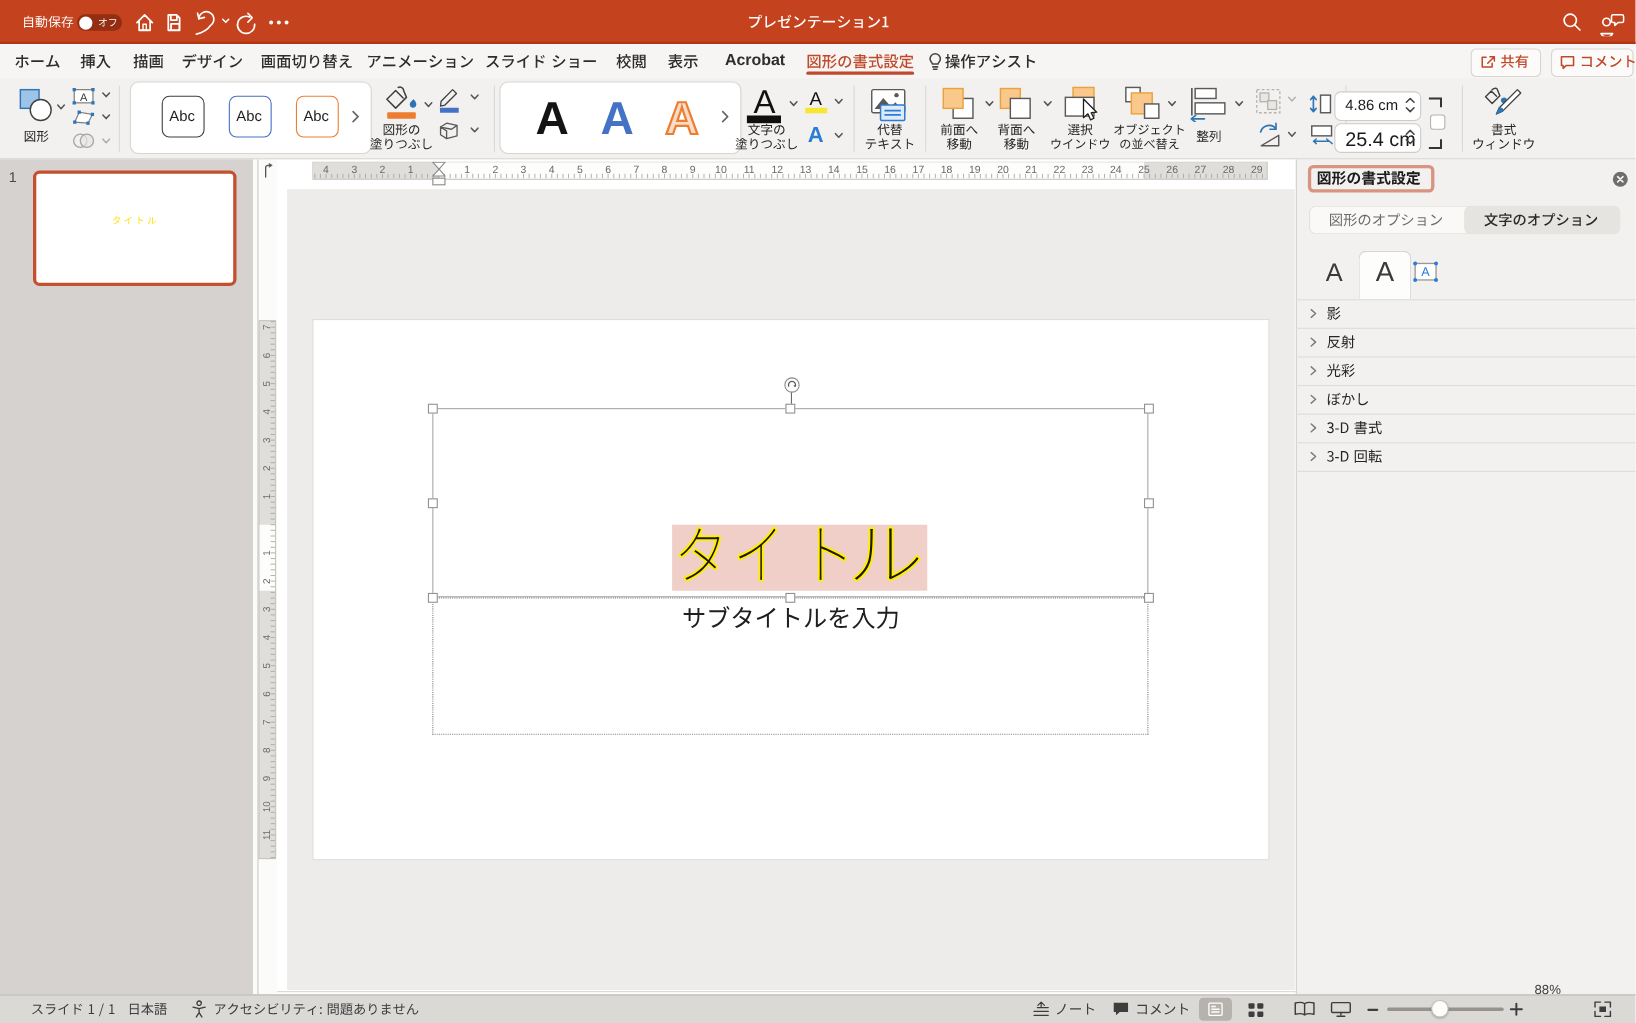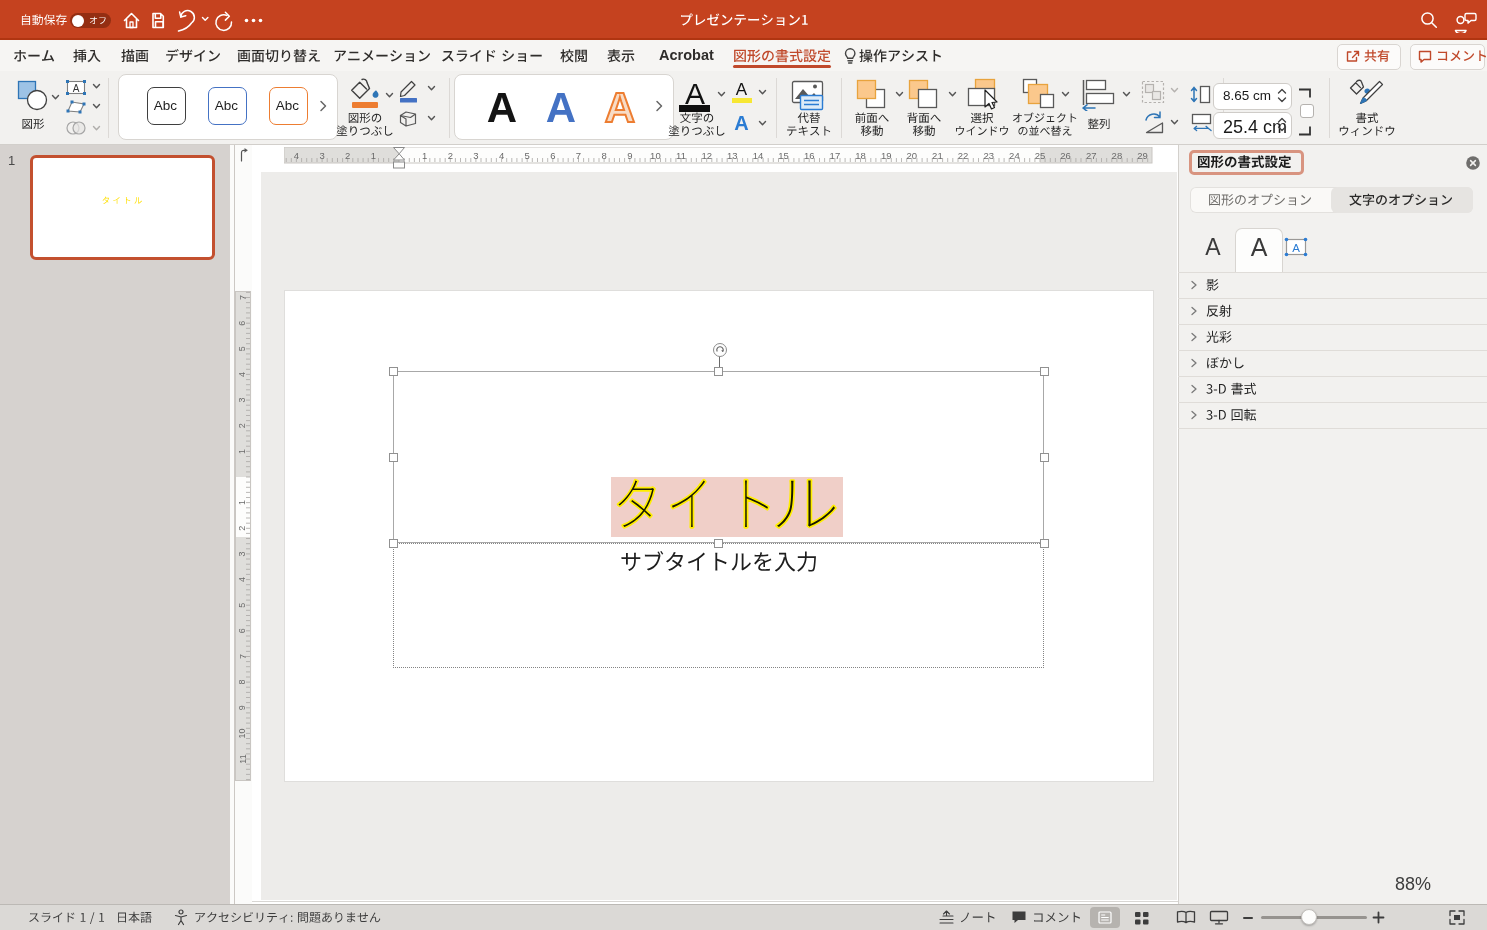--- a/index.html
+++ b/index.html
@@ -223,21 +223,21 @@
     </g>
 <rect x="10.5" y="2.5" width="9" height="16" fill="#fff" stroke="#595959" stroke-width="1.3"></rect>
 <g transform="translate(0,30)">
 <rect x="2.5" y="0.5" width="18" height="9" fill="#fff" stroke="#595959" stroke-width="1.3"></rect>
 <g fill="none" stroke="#2e75b6" stroke-width="1.5" stroke-linecap="round">
         <path d="M3 14.5 h17 M3 14.5 l3 -2.5 M3 14.5 l3 2.5 M20 14.5 l-3 -2.5 M20 14.5 l3 2.5" transform="scale(0.85) translate(1.8,2.5)"></path>
       </g>
 </g>
 </svg>
 <div style="position:absolute;left:1213px;top:83px;width:77px;height:25px;background:#fff;border:1px solid #cfccc8;border-radius:6px"></div>
-<div class="lat" style="left:1223px;top:88px;font-size:13.5px;color:#1a1a1a">8.65 cm</div>
+<div class="lat" style="left:1223px;top:88px;font-size:13.5px;color:#1a1a1a">4.86 cm</div>
 <svg style="position:absolute;left:1276px;top:87px" width="12" height="17" viewBox="0 0 12 17" fill="none" stroke="#444" stroke-width="1.4" stroke-linecap="round" stroke-linejoin="round">
 <path d="M2.5 6 L6 2.5 L9.5 6 M2.5 11 L6 14.5 L9.5 11"></path>
   </svg>
 <div style="position:absolute;left:1213px;top:112px;width:77px;height:25px;background:#fff;border:1px solid #cfccc8;border-radius:6px"></div>
 <div class="lat" style="left:1223px;top:117px;font-size:18px;color:#1a1a1a">25.4 cm</div>
 <svg style="position:absolute;left:1276px;top:116px" width="12" height="17" viewBox="0 0 12 17" fill="none" stroke="#444" stroke-width="1.4" stroke-linecap="round" stroke-linejoin="round">
 <path d="M2.5 6 L6 2.5 L9.5 6 M2.5 11 L6 14.5 L9.5 11"></path>
   </svg>
 <svg style="position:absolute;left:1296px;top:86px" width="18" height="52" viewBox="0 0 18 52" fill="none" stroke="#333" stroke-width="1.8">
 <path d="M3 3.5 h11 v8"></path>
@@ -687,21 +687,21 @@
 <svg style="position:absolute;left:1209px;top:910px" width="20" height="15" viewBox="0 0 20 15" fill="none" stroke="#3d3d3d" stroke-width="1.3">
 <rect x="1.5" y="1.5" width="17" height="9" rx="1"></rect>
     <path d="M10 10.5 v2 M6.5 13.8 h7" stroke-linecap="round"></path>
 </svg>
 <div style="position:absolute;left:1243px;top:916.5px;width:10px;height:2px;background:#3d3d3d;border-radius:1px"></div>
 <div style="position:absolute;left:1261px;top:916px;width:106px;height:3px;background:#96938f;border-radius:2px"></div>
 <div style="position:absolute;left:1301px;top:909px;width:16px;height:16px;background:#fdfdfc;border:1px solid #c2bfbb;border-radius:50%;box-shadow:0 1px 2px rgba(0,0,0,0.25);box-sizing:border-box"></div>
 <svg style="position:absolute;left:1372px;top:911px" width="13" height="13" viewBox="0 0 13 13" stroke="#3d3d3d" stroke-width="1.8" stroke-linecap="round">
     <path d="M6.5 1.5 v10 M1.5 6.5 h10"></path>
   </svg>
-<div class="lat" style="left:1395px;top:874px;font-size:18px;color:#3d3d3d">88%</div>
+<div class="lat" style="left:1395px;top:893px;font-size:12px;color:#3d3d3d">88%</div>
 <svg style="position:absolute;left:1448px;top:909px" width="18" height="17" viewBox="0 0 18 17" fill="none" stroke="#3d3d3d" stroke-width="1.3" stroke-linecap="round" stroke-linejoin="round">
 <path d="M7 2 H2 v4.5 M11 2 h5 v4.5 M2 10.5 V15 h5 M16 10.5 V15 h-5"></path>
     <rect x="6" y="6" width="6" height="5" fill="#3d3d3d" stroke="none"></rect>
 </svg>
 <svg style="position:absolute;left:0;top:0;pointer-events:none" width="1487" height="930" viewBox="0 0 1487 930">
     <path d="M22.8 19.4H29.1V21.1H22.8ZM22.8 18.5V16.8H29.1V18.5ZM22.8 21.9H29.1V23.7H22.8ZM25.4 14.3C25.3 14.7 25.1 15.4 24.9 15.9H21.9V25.2H22.8V24.5H29.1V25.1H30.1V15.9H25.8C26 15.5 26.2 14.9 26.4 14.4Z M39.5 14.5C39.5 15.4 39.5 16.2 39.5 17.1H38.1V17.9H39.5C39.4 20.1 39.1 22 38 23.4V23.4L35.7 23.6V22.7H38V22H35.7V21.3H38V17.8H35.7V17H38.2V16.3H35.7V15.4C36.5 15.4 37.3 15.2 38 15.1L37.5 14.4C36.3 14.7 34.2 14.9 32.4 15C32.5 15.2 32.6 15.5 32.6 15.7C33.3 15.6 34.1 15.6 34.9 15.5V16.3H32.3V17H34.9V17.8H32.6V21.3H34.9V22H32.6V22.7H34.9V23.7L32.3 24L32.4 24.7C33.7 24.6 35.6 24.4 37.4 24.2C37.2 24.3 37.1 24.4 36.9 24.6C37.1 24.7 37.4 25 37.5 25.2C39.6 23.6 40.2 21 40.3 17.9H42C41.9 22.2 41.7 23.8 41.5 24.1C41.4 24.3 41.2 24.3 41.1 24.3C40.8 24.3 40.3 24.3 39.7 24.2C39.9 24.5 40 24.8 40 25.1C40.5 25.1 41.1 25.1 41.4 25.1C41.8 25.1 42 25 42.2 24.6C42.6 24.1 42.7 22.5 42.9 17.5C42.9 17.4 42.9 17.1 42.9 17.1H40.4C40.4 16.2 40.4 15.4 40.4 14.5ZM33.4 19.8H34.9V20.7H33.4ZM35.7 19.8H37.2V20.7H35.7ZM33.4 18.4H34.9V19.2H33.4ZM35.7 18.4H37.2V19.2H35.7Z M48.9 15.6H53.3V17.8H48.9ZM48.1 14.9V18.6H50.7V20.1H47.2V20.9H50.1C49.3 22.1 48.1 23.3 46.9 23.9C47.1 24.1 47.3 24.4 47.5 24.6C48.6 24 49.8 22.8 50.7 21.5V25.2H51.5V21.4C52.3 22.7 53.5 24 54.6 24.7C54.7 24.4 55 24.1 55.2 24C54 23.3 52.8 22.1 52.1 20.9H54.9V20.1H51.5V18.6H54.2V14.9ZM46.9 14.3C46.2 16.1 45.1 17.9 43.9 19C44 19.2 44.3 19.7 44.4 19.9C44.8 19.4 45.2 18.9 45.6 18.4V25.1H46.5V17.1C47 16.3 47.4 15.4 47.7 14.6Z M62.7 20V21.1H59.4V21.9H62.7V24.1C62.7 24.3 62.6 24.3 62.4 24.3C62.2 24.3 61.5 24.3 60.7 24.3C60.8 24.6 60.9 24.9 61 25.2C62 25.2 62.7 25.1 63 25C63.4 24.9 63.6 24.6 63.6 24.1V21.9H66.7V21.1H63.6V20.5C64.4 19.9 65.3 19.1 65.9 18.4L65.4 18L65.2 18H60.4V18.8H64.4C64 19.2 63.5 19.7 63 20ZM59.9 14.3C59.8 14.8 59.6 15.3 59.4 15.8H56.1V16.7H59.1C58.3 18.3 57.2 19.8 55.8 20.9C55.9 21.1 56.1 21.5 56.2 21.7C56.7 21.3 57.2 20.9 57.6 20.5V25.1H58.5V19.4C59.1 18.6 59.6 17.7 60.1 16.7H66.5V15.8H60.4C60.6 15.4 60.7 15 60.9 14.5Z" fill="#fff"></path>
     <path d="M89.8 22.4 90.3 23C91.9 22.2 93.5 20.7 94.2 19.7L94.3 22.9C94.3 23.2 94.2 23.3 93.9 23.3C93.6 23.3 93.1 23.2 92.7 23.2L92.7 23.9C93.2 23.9 93.7 24 94.2 24C94.7 24 95 23.7 95 23.2C95 22.1 94.9 20.3 94.9 19H96.3C96.6 19 96.9 19 97.1 19V18.2C96.9 18.3 96.6 18.3 96.3 18.3H94.9L94.9 17.4C94.9 17.2 94.9 16.9 94.9 16.7H94.1C94.1 16.9 94.2 17.1 94.2 17.4L94.2 18.3H90.9C90.7 18.3 90.4 18.3 90.1 18.2V19C90.4 19 90.6 19 91 19H93.9C93.2 20.1 91.6 21.6 89.8 22.4Z M105.7 17.7 105.2 17.4C105 17.4 104.9 17.4 104.7 17.4C104.3 17.4 100.7 17.4 100.2 17.4C99.9 17.4 99.6 17.4 99.3 17.4V18.2C99.5 18.2 99.8 18.1 100.2 18.1C100.7 18.1 104.3 18.1 104.8 18.1C104.7 19 104.3 20.2 103.6 21.1C102.9 22 101.9 22.8 100.1 23.2L100.7 23.9C102.4 23.4 103.5 22.6 104.3 21.5C105 20.6 105.4 19.1 105.6 18.2C105.7 18 105.7 17.9 105.7 17.7Z" fill="#fff"></path>
     <path d="M690.3 15C690.3 14.6 690.6 14.2 691.1 14.2C691.6 14.2 692 14.6 692 15C692 15.5 691.6 15.9 691.1 15.9C690.6 15.9 690.3 15.5 690.3 15ZM689.6 15C689.6 15.2 689.6 15.3 689.6 15.4C689.4 15.4 689.2 15.4 689 15.4C688.3 15.4 683.3 15.4 682.5 15.4C682 15.4 681.4 15.4 681 15.3V16.8C681.4 16.8 681.9 16.8 682.5 16.8C683.3 16.8 688.3 16.8 689.1 16.8C688.9 18 688.3 19.7 687.4 20.9C686.3 22.3 684.8 23.5 682.1 24.1L683.3 25.4C685.7 24.6 687.4 23.3 688.7 21.8C689.8 20.3 690.4 18.2 690.7 16.8L690.7 16.5C690.9 16.6 691 16.6 691.1 16.6C692 16.6 692.7 15.9 692.7 15C692.7 14.2 692 13.5 691.1 13.5C690.2 13.5 689.6 14.2 689.6 15Z M695.7 24.3 696.7 25.2C697 25 697.2 25 697.4 24.9C700.7 23.9 703.5 22.3 705.3 20.1L704.5 18.9C702.8 21 699.7 22.8 697.3 23.4C697.3 22.6 697.3 17.4 697.3 16C697.3 15.6 697.4 15.1 697.4 14.7H695.8C695.8 15 695.9 15.6 695.9 16C695.9 17.4 695.9 22.7 695.9 23.6C695.9 23.9 695.9 24.1 695.7 24.3Z M716.8 14 715.9 14.3C716.3 14.8 716.7 15.6 717 16.2L717.9 15.8C717.6 15.3 717.1 14.4 716.8 14ZM718.3 13.4 717.4 13.7C717.8 14.2 718.2 15 718.5 15.6L719.4 15.2C719.2 14.7 718.6 13.9 718.3 13.4ZM718.3 17.3 717.3 16.5C717.1 16.6 716.8 16.7 716.5 16.8C715.9 16.9 713.8 17.4 711.6 17.8V15.9C711.6 15.5 711.6 14.9 711.7 14.5H710.1C710.2 14.9 710.2 15.5 710.2 15.9V18.1C708.8 18.3 707.6 18.5 707 18.6L707.2 20L710.2 19.4V23.3C710.2 24.8 710.7 25.4 713.4 25.4C715 25.4 716.5 25.3 717.6 25.2L717.7 23.7C716.3 24 715 24.1 713.4 24.1C711.9 24.1 711.6 23.8 711.6 22.9V19.1L716.3 18.2C715.9 18.9 715 20.3 714 21.2L715.2 21.9C716.2 20.8 717.3 19.1 718 17.9C718.1 17.7 718.2 17.5 718.3 17.3Z M723 14.8 722.1 15.8C723.1 16.5 724.7 18 725.4 18.7L726.5 17.6C725.7 16.8 724 15.4 723 14.8ZM721.7 23.8 722.6 25.2C724.7 24.8 726.4 24 727.7 23.2C729.8 21.9 731.5 20 732.5 18.3L731.6 16.8C730.8 18.5 729.1 20.6 727 21.9C725.7 22.7 723.9 23.5 721.7 23.8Z M736.2 14.7V16.1C736.6 16 737.1 16 737.5 16C738.4 16 742.2 16 743 16C743.4 16 743.9 16 744.3 16.1V14.7C743.9 14.7 743.4 14.8 743 14.8C742.2 14.8 738.4 14.8 737.5 14.8C737.1 14.8 736.6 14.7 736.2 14.7ZM734.6 18.1V19.5C735 19.5 735.5 19.4 735.9 19.4H739.8C739.7 20.7 739.5 21.7 739 22.6C738.4 23.5 737.5 24.2 736.5 24.7L737.7 25.6C738.9 25 739.9 24 740.4 23.1C740.9 22.1 741.2 20.9 741.2 19.4H744.7C745 19.4 745.5 19.5 745.8 19.5V18.1C745.5 18.1 745 18.2 744.7 18.2C743.9 18.2 736.7 18.2 735.9 18.2C735.4 18.2 735 18.1 734.6 18.1Z M748.2 18.8V20.5C748.7 20.4 749.5 20.4 750.2 20.4C751.5 20.4 756.5 20.4 757.6 20.4C758.2 20.4 758.8 20.5 759.1 20.5V18.8C758.7 18.8 758.2 18.9 757.6 18.9C756.5 18.9 751.5 18.9 750.2 18.9C749.5 18.9 748.7 18.8 748.2 18.8Z M764.5 14.3 763.7 15.5C764.6 15.9 766 16.9 766.7 17.4L767.5 16.2C766.9 15.8 765.3 14.8 764.5 14.3ZM762.3 23.9 763.1 25.3C764.3 25.1 766.2 24.4 767.6 23.6C769.7 22.4 771.6 20.6 772.8 18.8L772 17.4C770.9 19.3 769.1 21.1 766.8 22.4C765.4 23.2 763.8 23.7 762.3 23.9ZM762.5 17.4 761.7 18.5C762.5 19 764 19.9 764.7 20.4L765.5 19.2C764.8 18.8 763.3 17.8 762.5 17.4Z M776.7 23.8V25.2C776.9 25.2 777.4 25.1 777.8 25.1H783.1L783.1 25.7H784.5C784.4 25.5 784.4 25.1 784.4 24.9C784.4 23.8 784.4 18.6 784.4 18.1C784.4 17.9 784.4 17.5 784.4 17.4C784.3 17.4 783.8 17.4 783.5 17.4C782.4 17.4 779.3 17.4 778.4 17.4C777.9 17.4 777.2 17.4 776.8 17.3V18.6C777.1 18.6 777.9 18.6 778.4 18.6C779.3 18.6 782.6 18.6 783.1 18.6V20.6H778.5C778 20.6 777.5 20.5 777.2 20.5V21.8C777.5 21.8 778 21.8 778.5 21.8H783.1V23.9H777.8C777.4 23.9 776.9 23.9 776.7 23.8Z M790.5 14.8 789.6 15.8C790.6 16.5 792.2 18 792.9 18.7L794 17.6C793.2 16.8 791.5 15.4 790.5 14.8ZM789.2 23.8 790.1 25.2C792.2 24.8 793.9 24 795.2 23.2C797.3 21.9 799 20 800 18.3L799.1 16.8C798.3 18.5 796.6 20.6 794.5 21.9C793.2 22.7 791.4 23.5 789.2 23.8Z M802.1 24.8H807.7V23.5H805.8V14.9H804.6C804 15.2 803.4 15.5 802.5 15.6V16.6H804.2V23.5H802.1Z" fill="#fff"></path>
     <path d="M17.9 55.7 16.6 55.1C16.1 56.3 14.9 57.9 14 58.8L15.2 59.6C15.9 58.8 17.2 57 17.9 55.7ZM23.8 55.1 22.6 55.8C23.3 56.6 24.3 58.4 24.9 59.5L26.2 58.8C25.6 57.8 24.5 56 23.8 55.1ZM14.5 52.2V53.7C14.9 53.7 15.3 53.6 15.8 53.6H19.5V53.7C19.5 54.4 19.5 59 19.5 59.7C19.5 60 19.3 60.2 19 60.2C18.6 60.2 18 60.1 17.4 60L17.5 61.4C18.1 61.5 18.9 61.5 19.6 61.5C20.5 61.5 20.9 61.1 20.9 60.3C20.9 59.2 20.9 54.9 20.9 53.7V53.6H24.5C24.8 53.6 25.3 53.6 25.7 53.7V52.2C25.3 52.3 24.8 52.3 24.4 52.3H20.9V51C20.9 50.7 21 50.1 21 49.9H19.4C19.4 50.1 19.5 50.7 19.5 51V52.3H15.7C15.3 52.3 14.9 52.3 14.5 52.2Z M28.4 54.8V56.5C28.8 56.4 29.7 56.4 30.4 56.4C31.7 56.4 36.9 56.4 38.1 56.4C38.7 56.4 39.3 56.5 39.6 56.5V54.8C39.3 54.8 38.7 54.8 38.1 54.8C36.9 54.8 31.7 54.8 30.4 54.8C29.7 54.8 28.8 54.8 28.4 54.8Z M43.4 59.2C42.9 59.3 42.4 59.3 42 59.3L42.2 60.9C42.6 60.8 43.1 60.8 43.5 60.7C45.3 60.5 49.8 60.1 52 59.8C52.3 60.4 52.5 61.1 52.7 61.5L54.2 60.9C53.6 59.4 52.1 56.6 51.1 55.1L49.8 55.7C50.2 56.3 50.8 57.4 51.3 58.4C49.8 58.6 47.5 58.9 45.6 59.1C46.3 57.2 47.6 53.3 48 51.9C48.2 51.3 48.4 50.9 48.5 50.5L46.8 50.1C46.7 50.6 46.6 50.9 46.4 51.6C46.1 53 44.7 57.2 43.9 59.2Z" fill="#2f2d2b"></path>
     <path d="M78.5 54V60.1H79.7V59.5H81.6V62.2H82.8V59.5H84.7V60H86V54H82.8V53.1H86.4V51.9H82.8V50.8C83.9 50.7 85 50.6 85.9 50.4L85.1 49.4C83.5 49.7 80.6 50 78.2 50.1C78.4 50.4 78.5 50.8 78.5 51.1C79.5 51.1 80.5 51 81.6 50.9V51.9H78.1V53.1H81.6V54ZM79.7 57.3H81.6V58.4H79.7ZM79.7 56.2V55.1H81.6V56.2ZM84.7 57.3V58.4H82.8V57.3ZM84.7 56.2H82.8V55.1H84.7ZM75.4 49.2V51.9H73.6V53.2H75.4V56C74.6 56.2 73.9 56.4 73.3 56.5L73.6 57.8L75.4 57.3V60.6C75.4 60.8 75.3 60.9 75.1 60.9C75 60.9 74.4 60.9 73.8 60.9C74 61.2 74.1 61.8 74.2 62.2C75.1 62.2 75.7 62.1 76.1 61.9C76.5 61.7 76.7 61.3 76.7 60.6V56.9L78 56.5L77.9 55.3L76.7 55.6V53.2H77.9V51.9H76.7V49.2Z M93 52.9C92.2 56.7 90.5 59.5 87.4 61.1C87.8 61.3 88.4 61.9 88.7 62.2C91.3 60.6 93 58.1 94.1 54.7C94.8 57.3 96.3 60.2 99.5 62.1C99.7 61.8 100.3 61.2 100.6 61C95.2 57.8 94.9 52.6 94.9 50H90.2V51.3H93.6C93.6 51.9 93.7 52.4 93.7 53Z" fill="#2f2d2b"></path>

